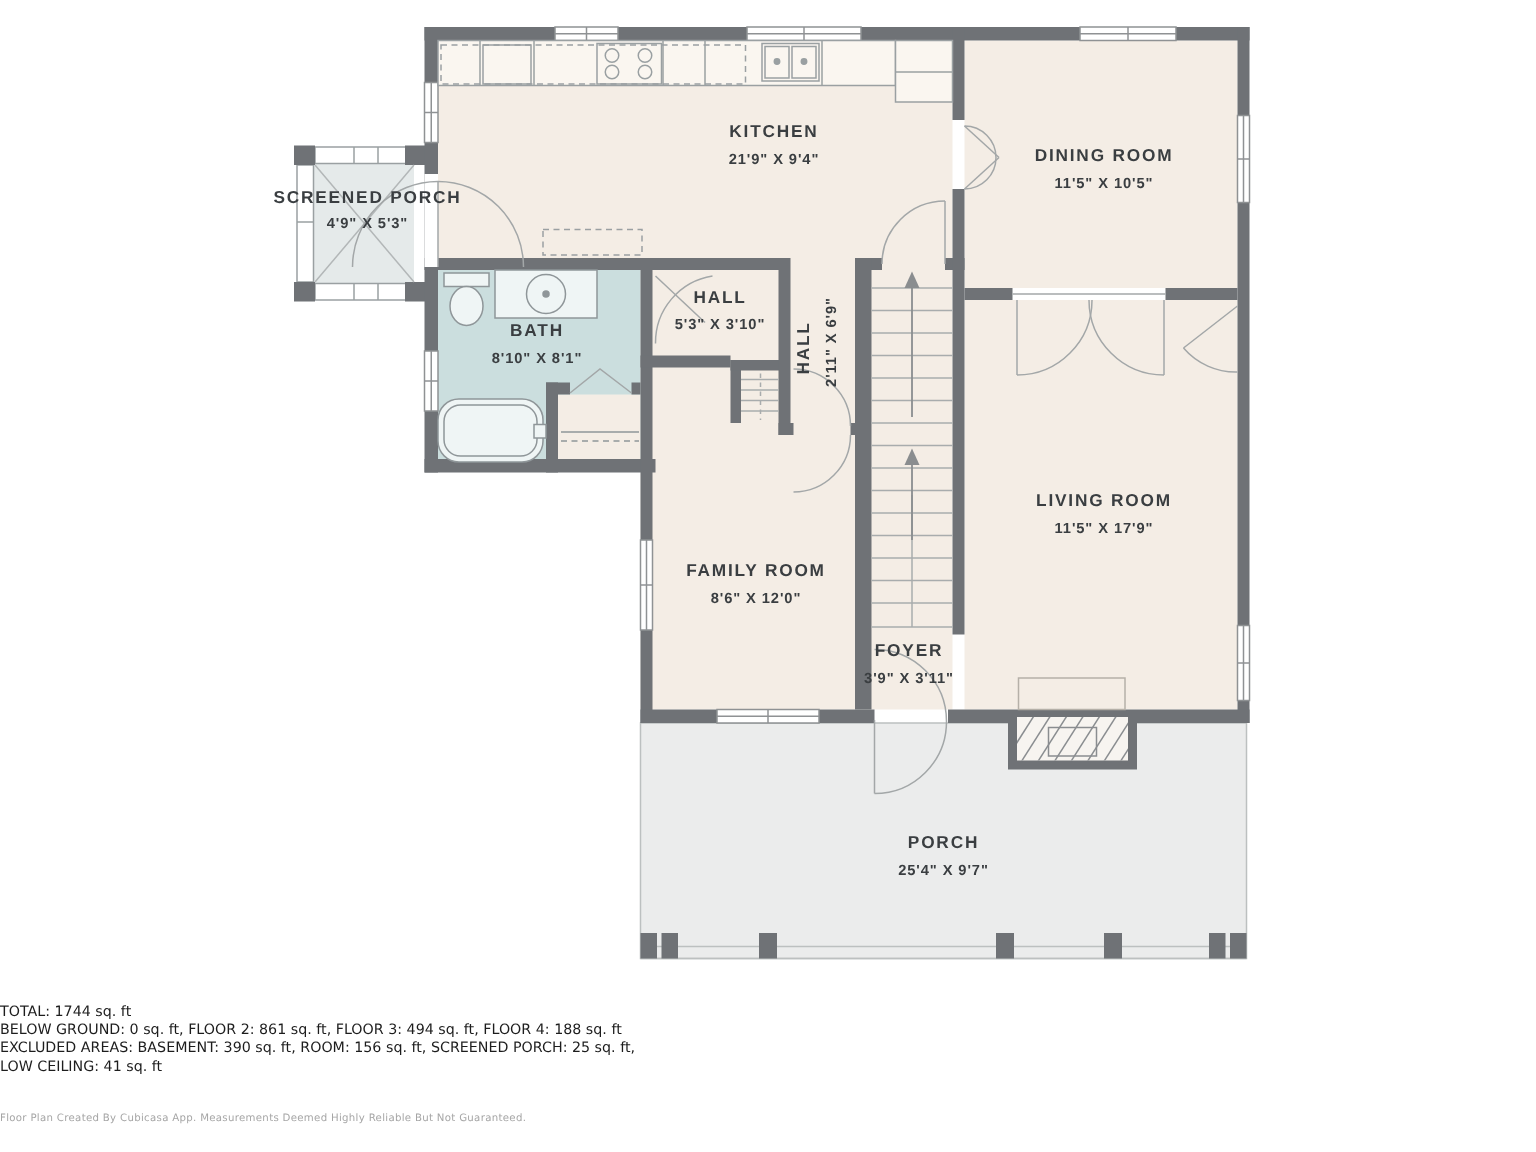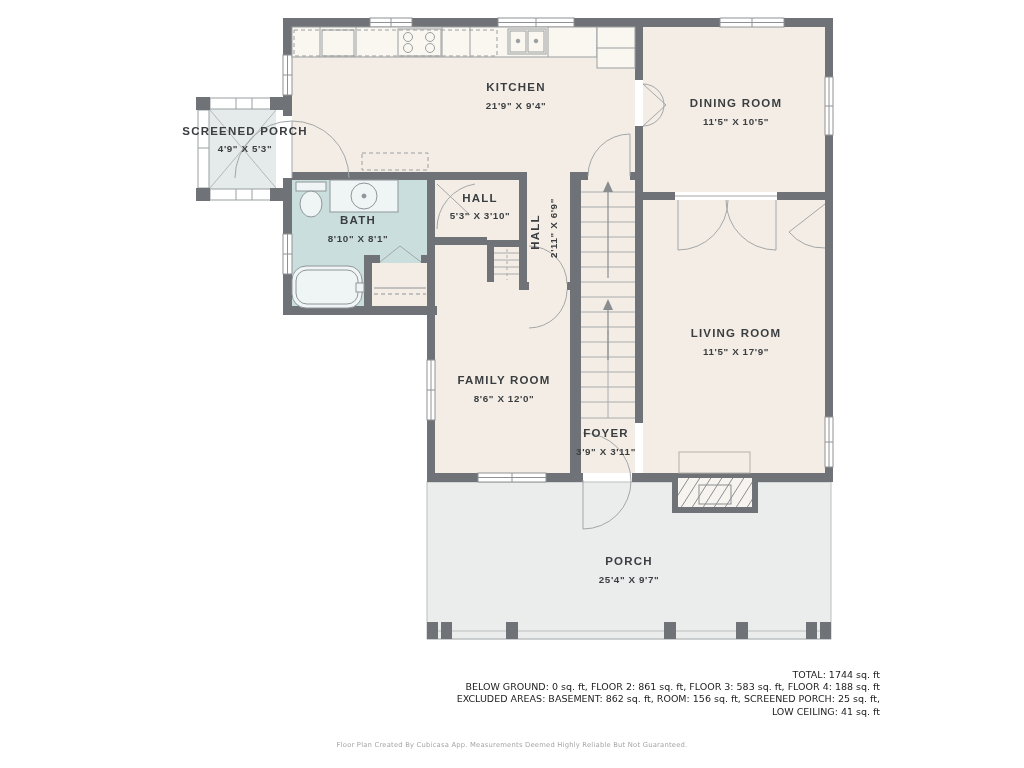--- a/index.html
+++ b/index.html
@@ -10,25 +10,25 @@
   .plan-wrap{position:absolute;left:0;top:0;width:1024px;height:768px;}
   svg text.room-name{
     font-family:"Liberation Sans", sans-serif;
     font-size:11.5px;font-weight:600;letter-spacing:1.2px;fill:#3a3e41;
   }
   svg text.room-dims{
     font-family:"Liberation Sans", sans-serif;
     font-size:9.8px;font-weight:600;letter-spacing:0.6px;fill:#3a3e41;
   }
   .summary{
-    position:absolute;left:0;top:669px;width:880px;text-align:right;
+    position:absolute;left:0;top:669px;width:880px;text-align:left;
     font-family:"DejaVu Sans", sans-serif;font-size:9.5px;line-height:12.2px;color:#1d1d1d;
   }
   .footer-note{
-    position:absolute;left:0;top:741px;width:1024px;text-align:center;
+    position:absolute;left:0;top:741px;width:1024px;text-align:left;
     font-family:"DejaVu Sans", sans-serif;font-size:6.8px;color:#a6a6a6;letter-spacing:0.2px;
   }
 </style>
 </head>
 <body>
 
 <div class="plan-wrap">
 <svg width="1024" height="768" viewBox="0 0 1024 768">
 
   <g>
@@ -339,18 +339,18 @@
     <text class="room-dims" x="606" y="455">3'9" X 3'11"</text>
 
     <text class="room-name" x="629" y="565">PORCH</text>
     <text class="room-dims" x="629" y="583">25'4" X 9'7"</text>
   </g>
 </svg>
 </div>
 
 <div class="summary">
   <div>TOTAL: 1744 sq. ft</div>
-  <div>BELOW GROUND: 0 sq. ft, FLOOR 2: 861 sq. ft, FLOOR 3: 583 sq. ft, FLOOR 4: 188 sq. ft</div>
-  <div>EXCLUDED AREAS: BASEMENT: 862 sq. ft, ROOM: 156 sq. ft, SCREENED PORCH: 25 sq. ft,</div>
+  <div>BELOW GROUND: 0 sq. ft, FLOOR 2: 861 sq. ft, FLOOR 3: 494 sq. ft, FLOOR 4: 188 sq. ft</div>
+  <div>EXCLUDED AREAS: BASEMENT: 390 sq. ft, ROOM: 156 sq. ft, SCREENED PORCH: 25 sq. ft,</div>
   <div>LOW CEILING: 41 sq. ft</div>
 </div>
 
 <div class="footer-note">Floor Plan Created By Cubicasa App. Measurements Deemed Highly Reliable But Not Guaranteed.</div>
 
 </body></html>

